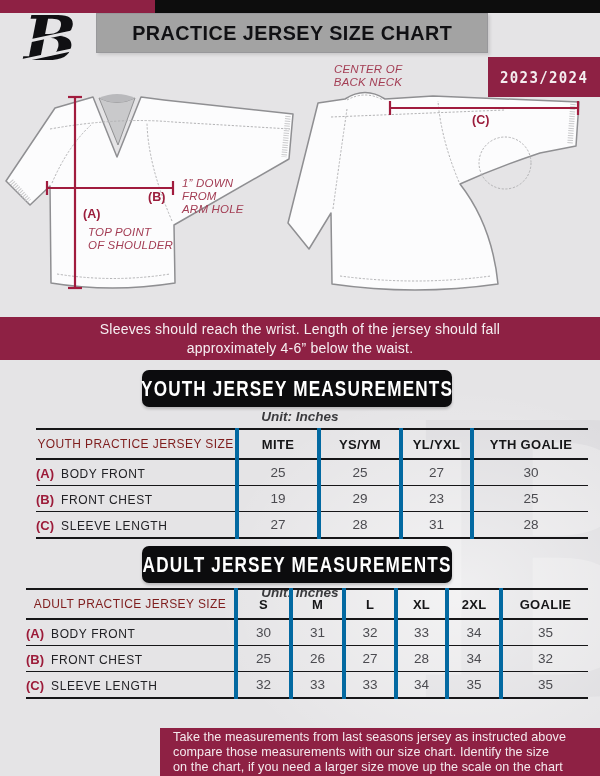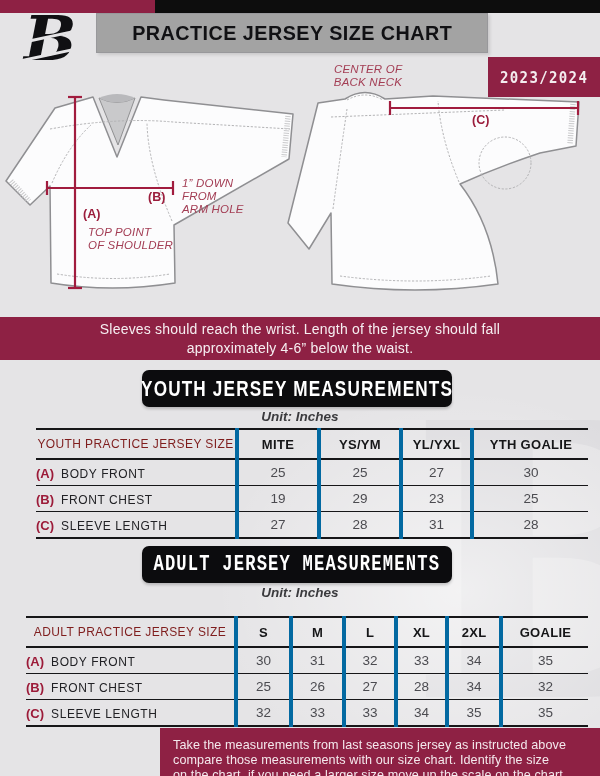--- a/index.html
+++ b/index.html
@@ -51,49 +51,49 @@
   
   .notice{left:0;top:317px;width:600px;height:43px;background:#8e2144;color:#f6eef1;
           display:flex;flex-direction:column;align-items:center;justify-content:center;}
   .notice div{font-size:14px;line-height:18.5px;letter-spacing:.2px;}
 
   
   .pill{left:142px;width:310px;height:37px;background:#0c0c0e;border-radius:7px;
         display:flex;align-items:center;justify-content:center;box-shadow:0 2px 3px rgba(0,0,0,.2);}
   .pill span{color:#ffffff;font-weight:700;font-size:22px;letter-spacing:1.5px;white-space:nowrap;
              display:inline-block;transform:scaleX(.78);}
-  .pill-youth{top:370px;} .pill-adult{top:546px;font-family:Liberation Mono, monospace;}
+  .pill-youth{top:370px;} .pill-adult{top:546px;}
   .unit{left:0;width:600px;text-align:center;font-style:italic;font-weight:700;font-size:13.5px;color:#3b3b3e;}
   .unit-youth{top:409px;} .unit-adult{top:585px;}
 
   
   table.size-table{position:absolute;z-index:1;border-collapse:collapse;table-layout:fixed;
                    border-top:2px solid #161618;border-bottom:2px solid #161618;}
   .tbl-youth{left:36px;top:428px;width:552px;}
-  .tbl-adult{left:26px;top:616px;width:562px;}
+  .tbl-adult{left:26px;top:588px;width:562px;}
   table.size-table td{border-bottom:1.5px solid #161618;vertical-align:middle;padding:0;}
   table.size-table tr.head td{border-bottom:2px solid #161618;height:28px;}
   table.size-table tr.datarow td{height:25px;}
   table.size-table td + td{border-left:4px solid #0369a1;}
   td.corner{font-size:12px;color:#7f1d1d;letter-spacing:.4px;text-align:center;}
   td.colh{font-size:13px;font-weight:700;color:#161618;text-align:center;letter-spacing:.3px;}
   td.rowlabel{padding-left:18px;}
   td.rowlabel .letter{font-weight:700;font-size:13px;color:#9c1b39;margin-right:7px;}
   td.rowlabel .lbl{font-size:12px;color:#212125;letter-spacing:.6px;}
   td.val{font-size:13.5px;color:#4b4b50;text-align:center;}
 
   
   .footer-black{left:0;top:728px;width:160px;height:48px;background:#0b0b0d;
                 display:flex;align-items:center;justify-content:center;gap:8px;}
   .logo-footer{position:relative;font-family:"DejaVu Serif",serif;font-style:italic;font-weight:700;
                font-size:27px;color:#cfcfd2;line-height:1;}
   .logo-footer .logo-cut{background:#0b0b0d;height:2px;}
   .brand-name{color:#f2f2f4;font-weight:700;font-size:12px;letter-spacing:4.5px;}
   .footer-maroon{left:160px;top:728px;width:440px;height:48px;background:#8e2144;box-sizing:border-box;
-                 padding:10px 10px 0 13px;}
+                 padding:2px 10px 0 13px;}
   .footer-maroon div{color:#f4e9ed;font-size:12.6px;line-height:15.2px;letter-spacing:.1px;white-space:nowrap;}
 </style>
 </head>
 <body>
 
 <div class="page">
 
   <div class="watermark-b">B</div>
   <div class="swoosh"></div>
 

